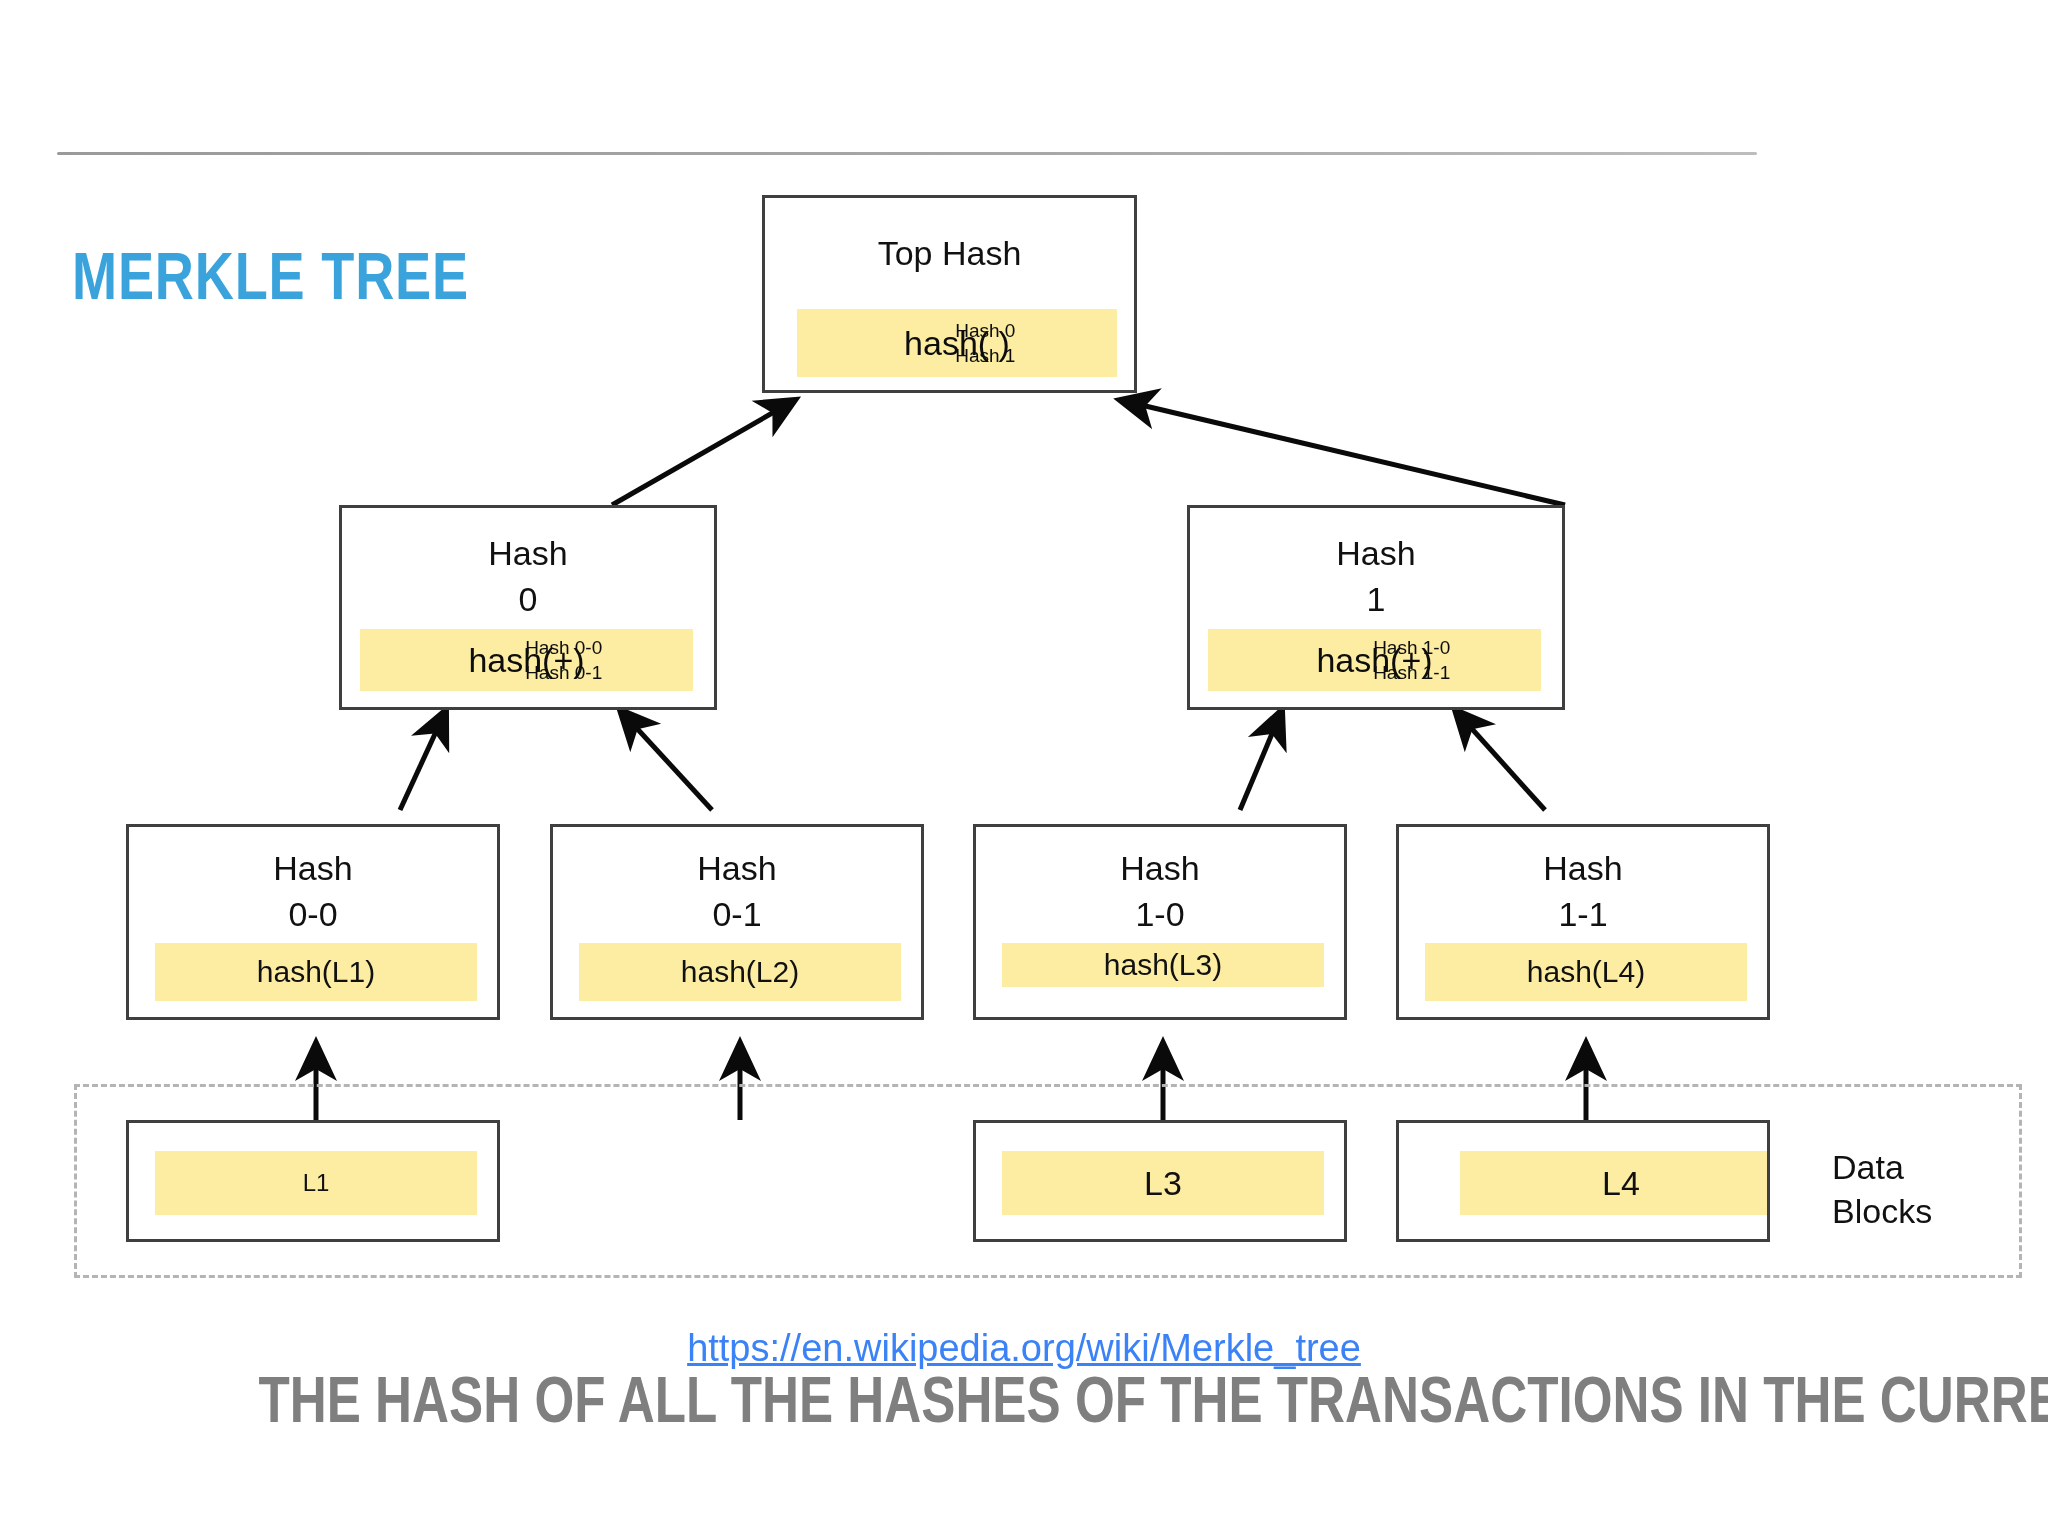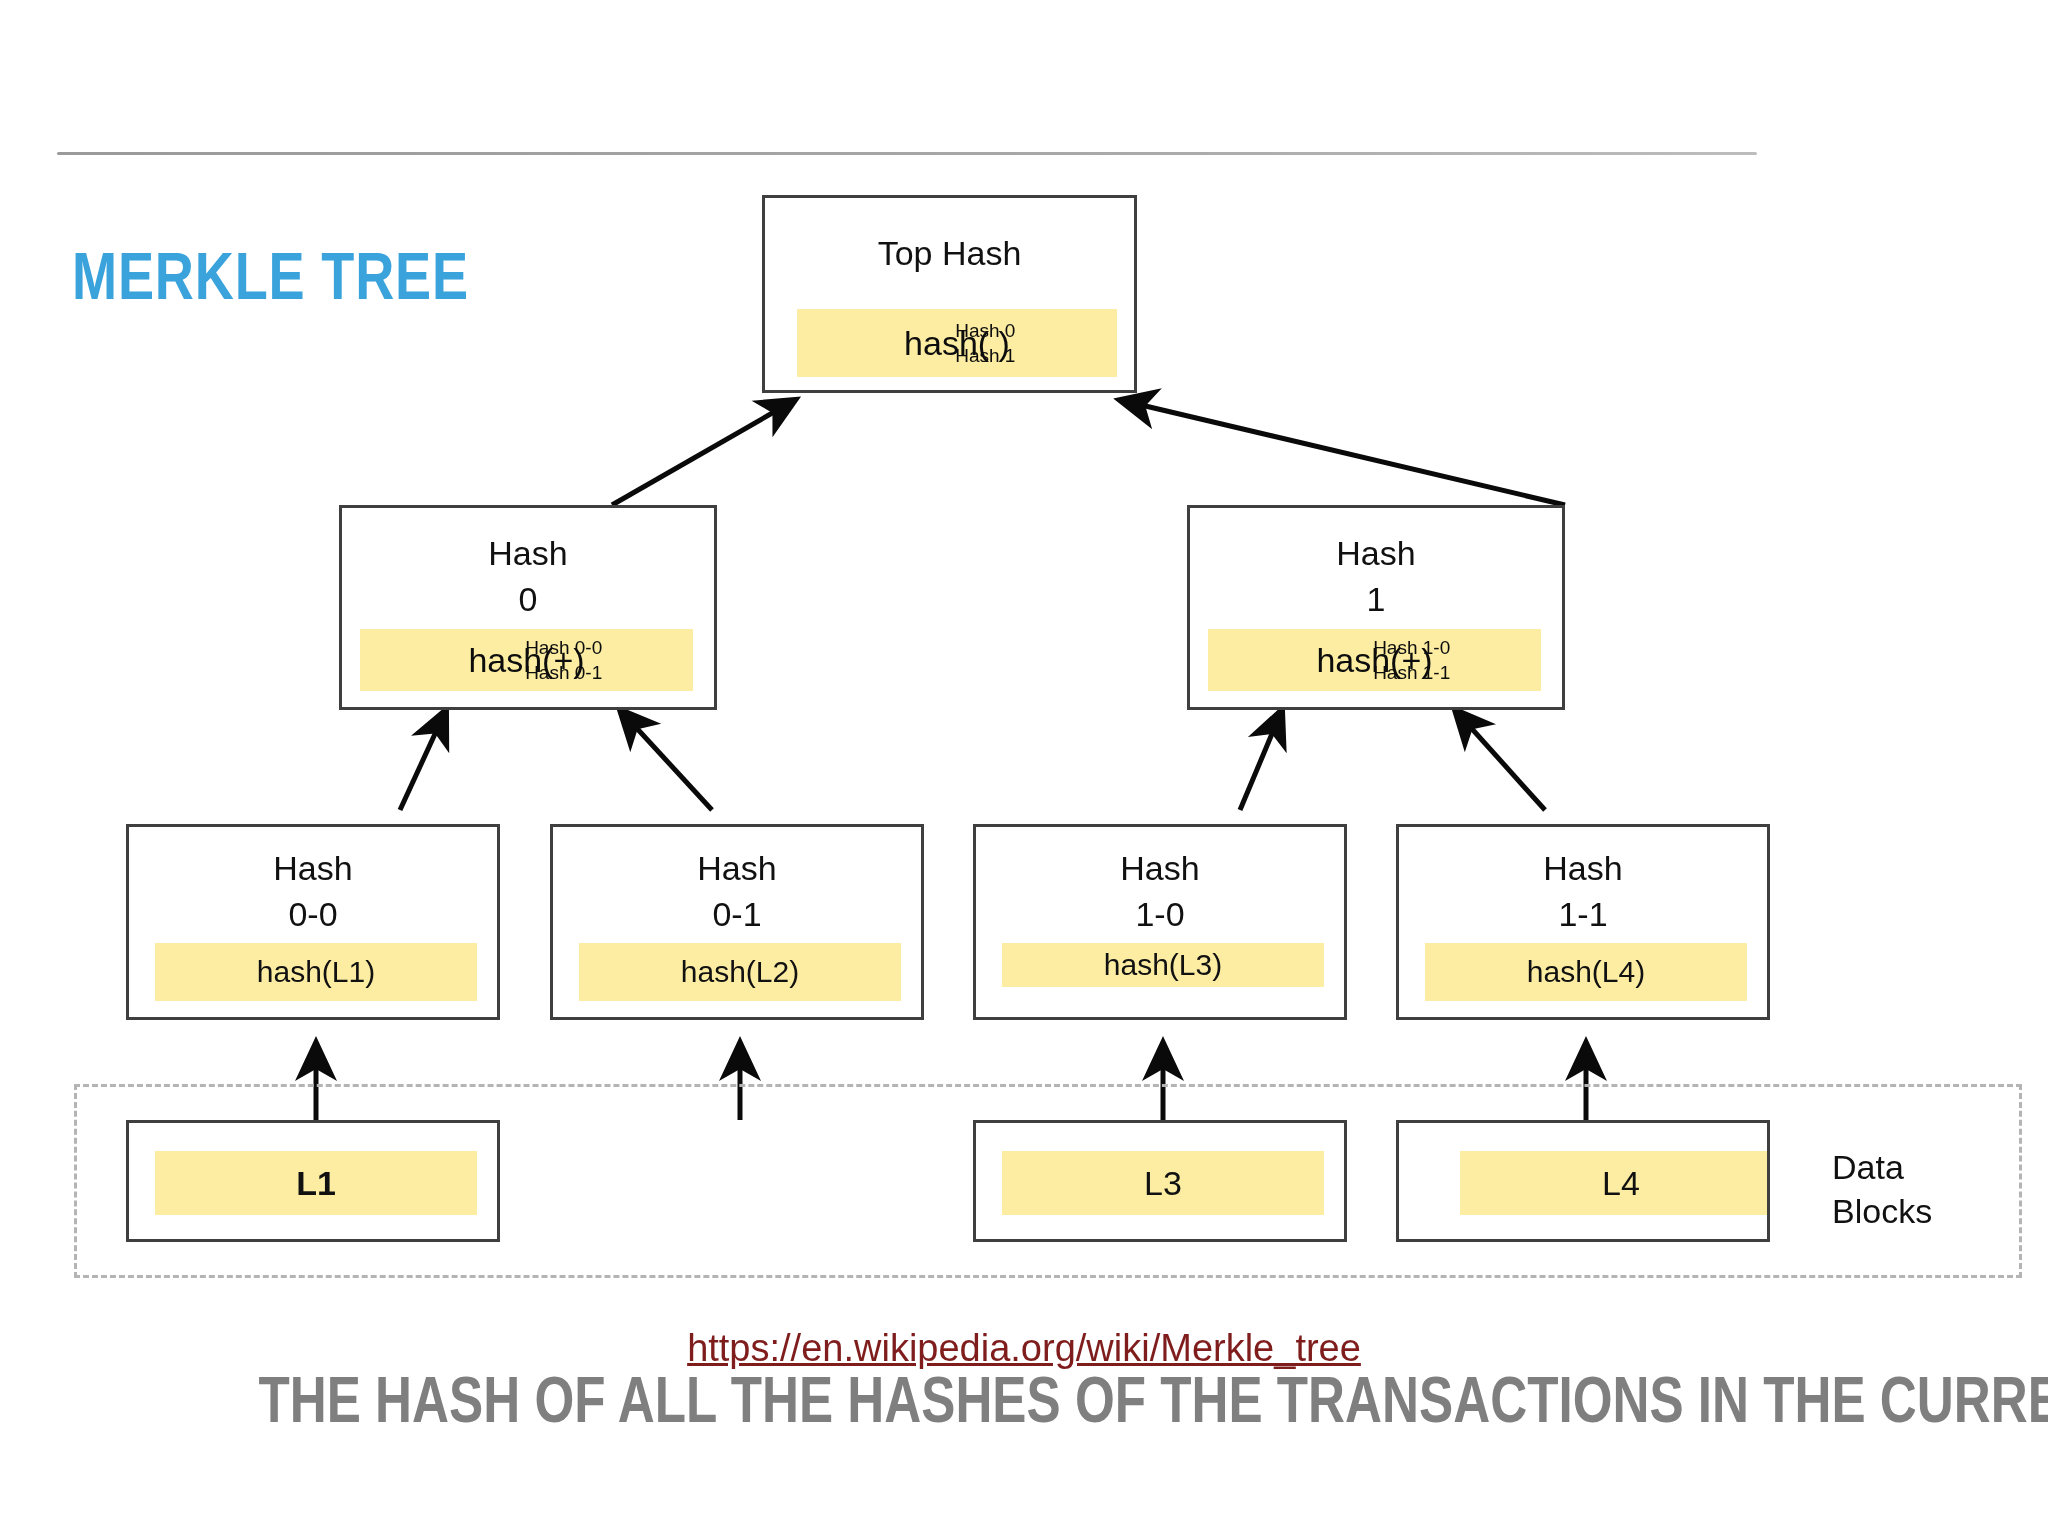--- a/index.html
+++ b/index.html
@@ -128,21 +128,21 @@
   }
 
   
   .source-link {
     position: absolute;
     left: 0;
     top: 1327px;
     width: 2048px;
     text-align: center;
     font-size: 38px;
-    color: #7f1d1d;
+    color: #3b82f6;
     text-decoration: underline;
   }
   .caption {
     position: absolute;
     left: 0;
     top: 1367px;
     width: 2048px;
     text-align: center;
     font-size: 64px;
     font-weight: bold;
@@ -270,21 +270,21 @@
       <span class="band-text">hash(L4)</span>
     </div>
   </div>
 
   <div class="data-dashed"></div>
   <div class="data-blocks-label">Data
 Blocks</div>
 
   <div class="node" style="left:126px; top:1120px; width:374px; height:122px;">
     <div class="band" style="left:26px; top:28px; width:322px; height:64px;">
-      <span class="band-text" style="font-size:34px;font-weight:bold;">L1</span>
+      <span class="band-text" style="font-size:24px;">L1</span>
     </div>
   </div>
 
 
   <div class="node" style="left:973px; top:1120px; width:374px; height:122px;">
     <div class="band" style="left:26px; top:28px; width:322px; height:64px;">
       <span class="band-text" style="font-size:34px;">L3</span>
     </div>
   </div>
 

